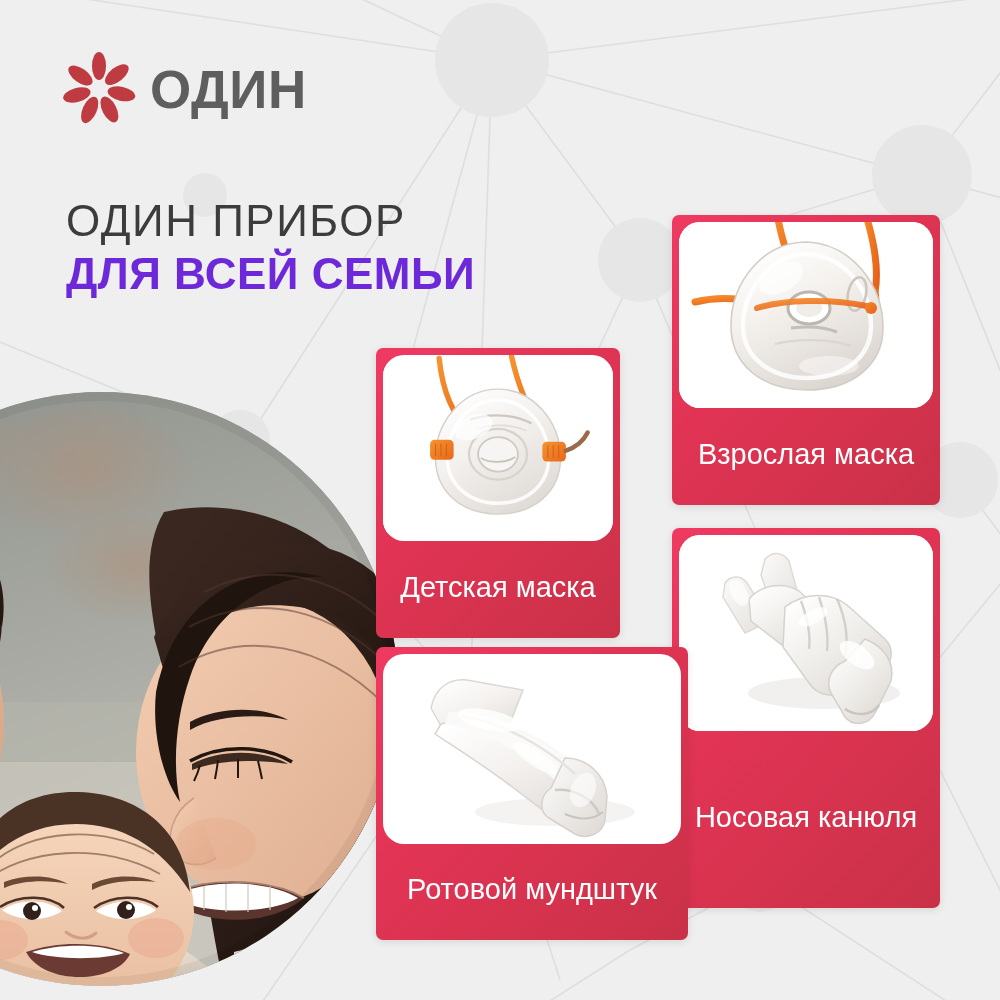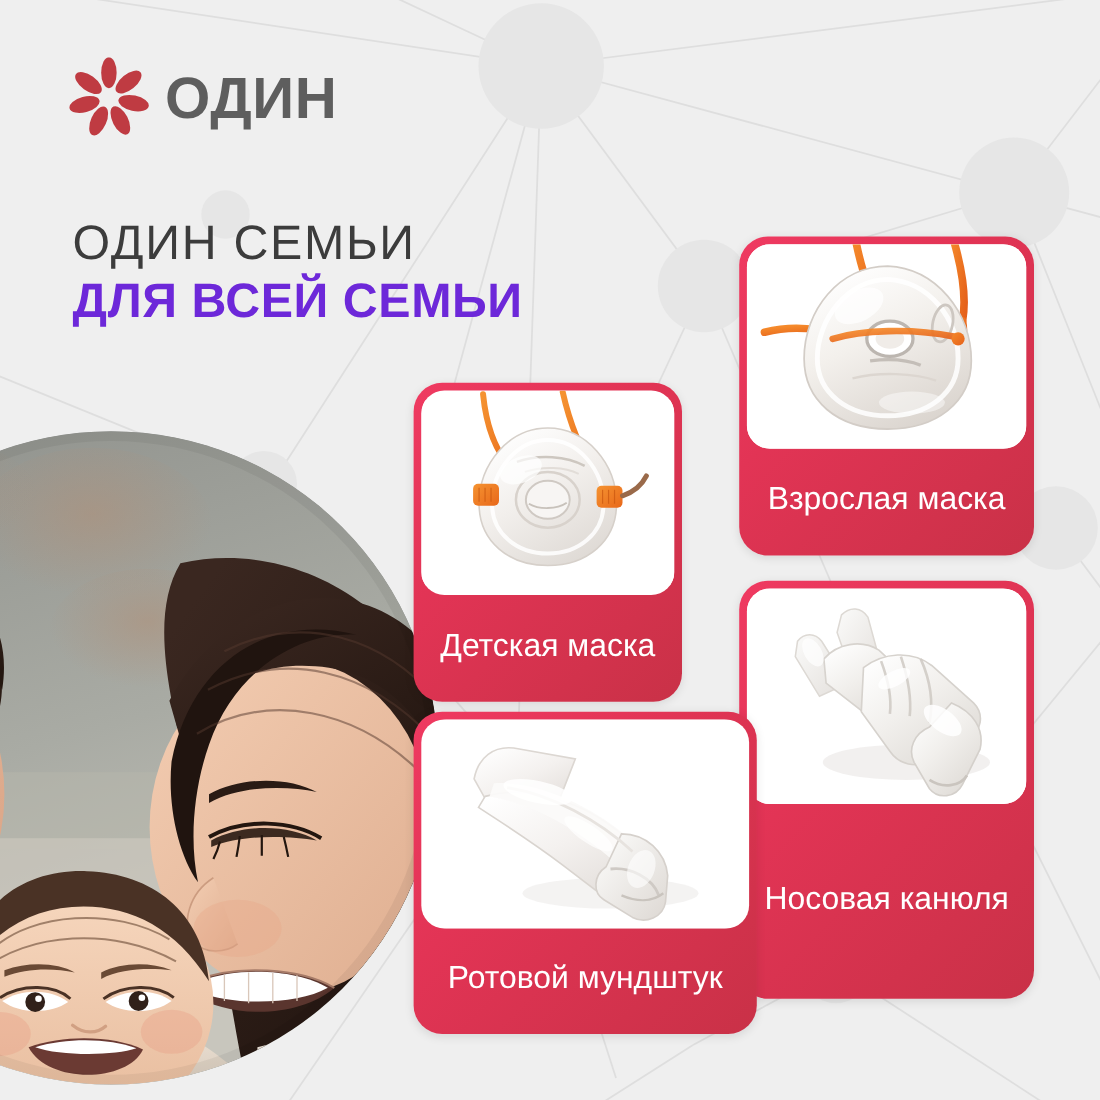--- a/index.html
+++ b/index.html
@@ -65,21 +65,21 @@
     font-size:44px; font-weight:bold;
     color:#6d28d9; letter-spacing:0.5px;
     line-height:1.12; white-space:nowrap;
     margin-top:4px;
     font-family:"Liberation Sans", sans-serif;
   }
 
   
   .product-card{
     position:absolute;
-    border-radius:26px;
+    border-radius:7px;
     background:linear-gradient(135deg,#ef3a61 0%,#e23455 38%,#c93147 100%);
     box-shadow:0 2px 9px rgba(0,0,0,0.10);
     z-index:4;
     display:flex;
     flex-direction:column;
     align-items:center;
     padding:7px 7px 0 7px;
   }
   .card-image{
     width:100%;
@@ -372,21 +372,21 @@
           <g transform="rotate(306)"> 
               <ellipse cx="0" cy="-31" rx="9.5" ry="19"></ellipse>
             </g>
         </g>
       </g>
     </svg>
     <div id="logo-text">ОДИН</div>
   </div>
 
   <div id="headline">
-    <div id="headline-line1">ОДИН СЕМЬИ</div>
+    <div id="headline-line1">ОДИН ПРИБОР</div>
     <div id="headline-line2">ДЛЯ ВСЕЙ СЕМЬИ</div>
   </div>
 
   <div class="product-card" id="card-child-mask">
     <div class="card-image">
       <svg viewBox="0 0 254 186" aria-hidden="true">
         <defs>
           <linearGradient id="cmBody" x1="0.2" y1="0" x2="0.8" y2="1">
             <stop offset="0%" stop-color="#ffffff"></stop>
             <stop offset="45%" stop-color="#f2efec"></stop>

